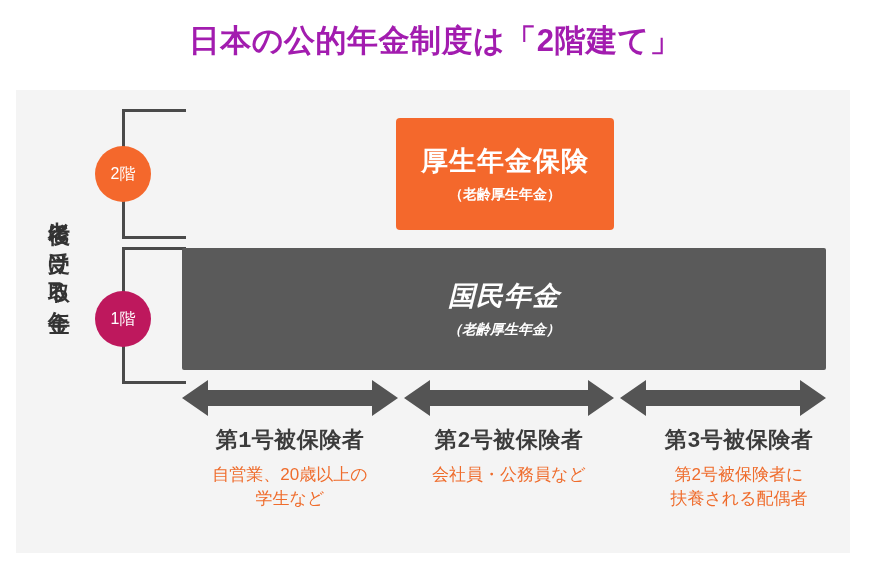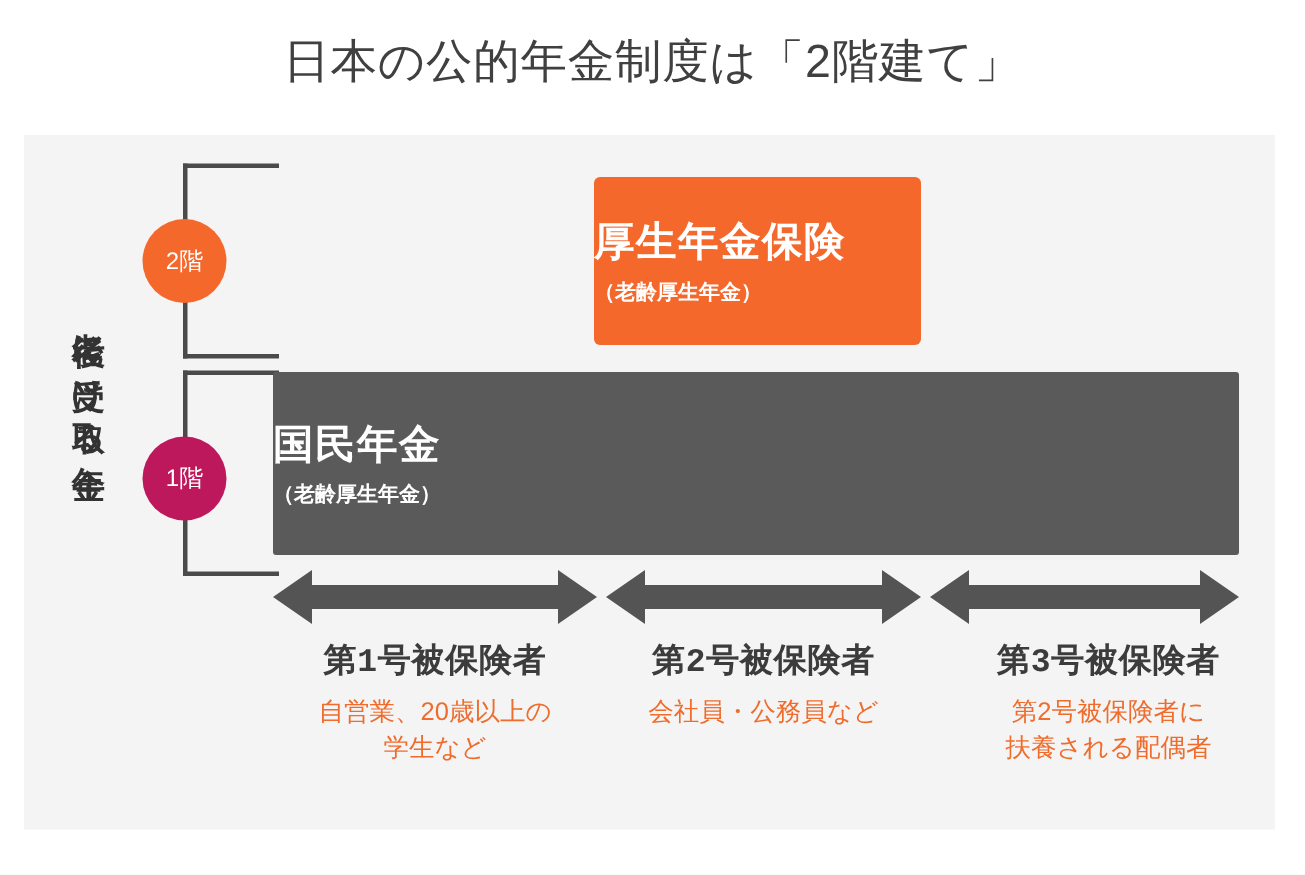--- a/index.html
+++ b/index.html
@@ -18,22 +18,22 @@
   }
 
   
   .page-title {
     position: absolute;
     left: 0;
     top: 22px;
     width: 870px;
     text-align: center;
     font-size: 31px;
-    font-weight: 400;
-    color: #404040;
+    font-weight: 700;
+    color: #a21caf;
     letter-spacing: 0.5px;
     line-height: 1.2;
     white-space: nowrap;
   }
 
   
   .panel {
     position: absolute;
     left: 16px;
     top: 90px;
@@ -113,40 +113,41 @@
     left: 95px;
     top: 291px;
     background: #be185d;
   }
 
   
   .tier-box {
     position: absolute;
     display: flex;
     flex-direction: column;
-    align-items: flex-start;
+    align-items: center;
     justify-content: center;
     color: #ffffff;
     text-align: center;
   }
   #box-kosei {
     left: 396px;
     top: 118px;
     width: 218px;
     height: 112px;
     background: #f4682c;
     border-radius: 4px;
   }
   #box-kokumin {
     left: 182px;
     top: 248px;
     width: 644px;
     height: 122px;
     background: #5a5a5a;
     border-radius: 2px;
+    font-style: italic;
   }
   .tier-main {
     font-size: 27px;
     font-weight: 700;
     letter-spacing: 1px;
     line-height: 1.2;
     white-space: nowrap;
   }
   .tier-sub {
     font-size: 14px;

